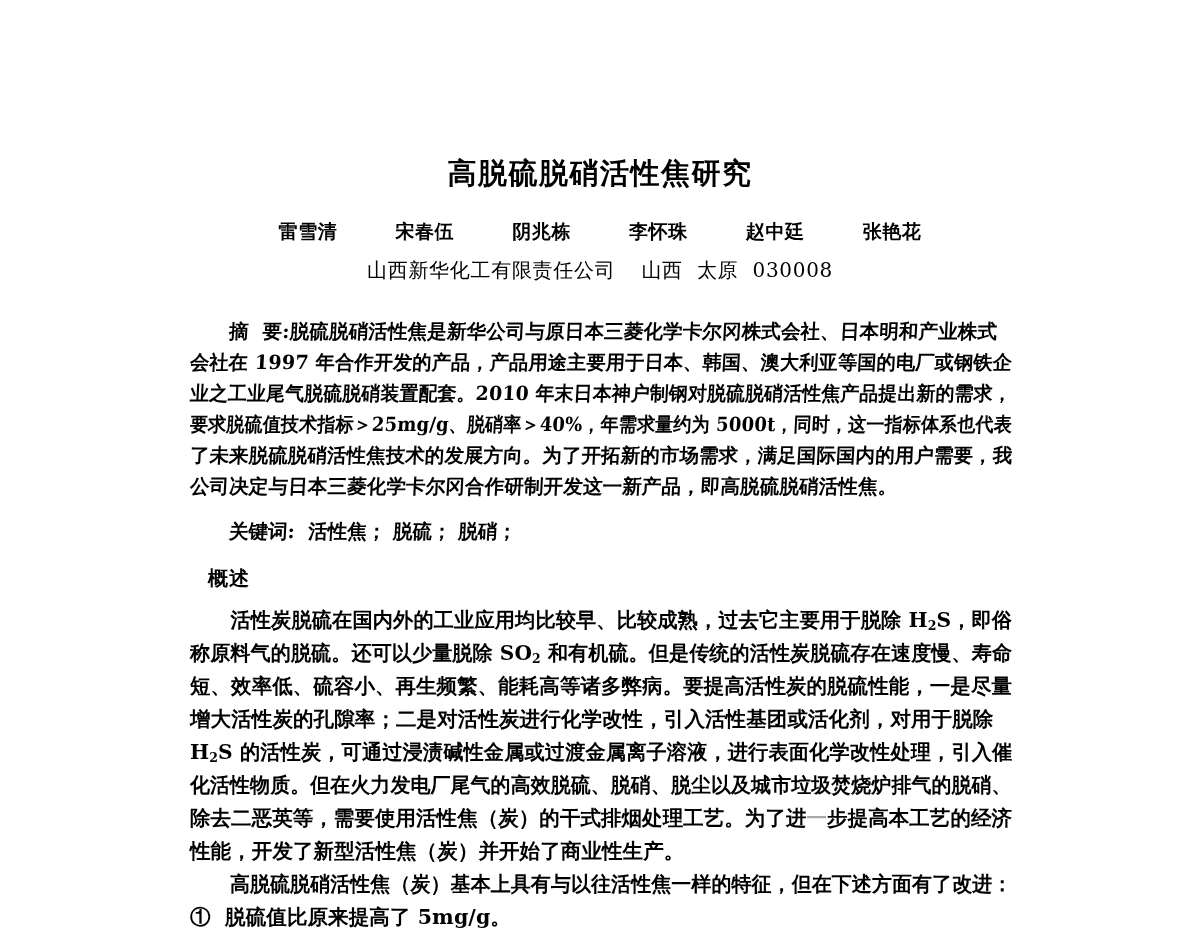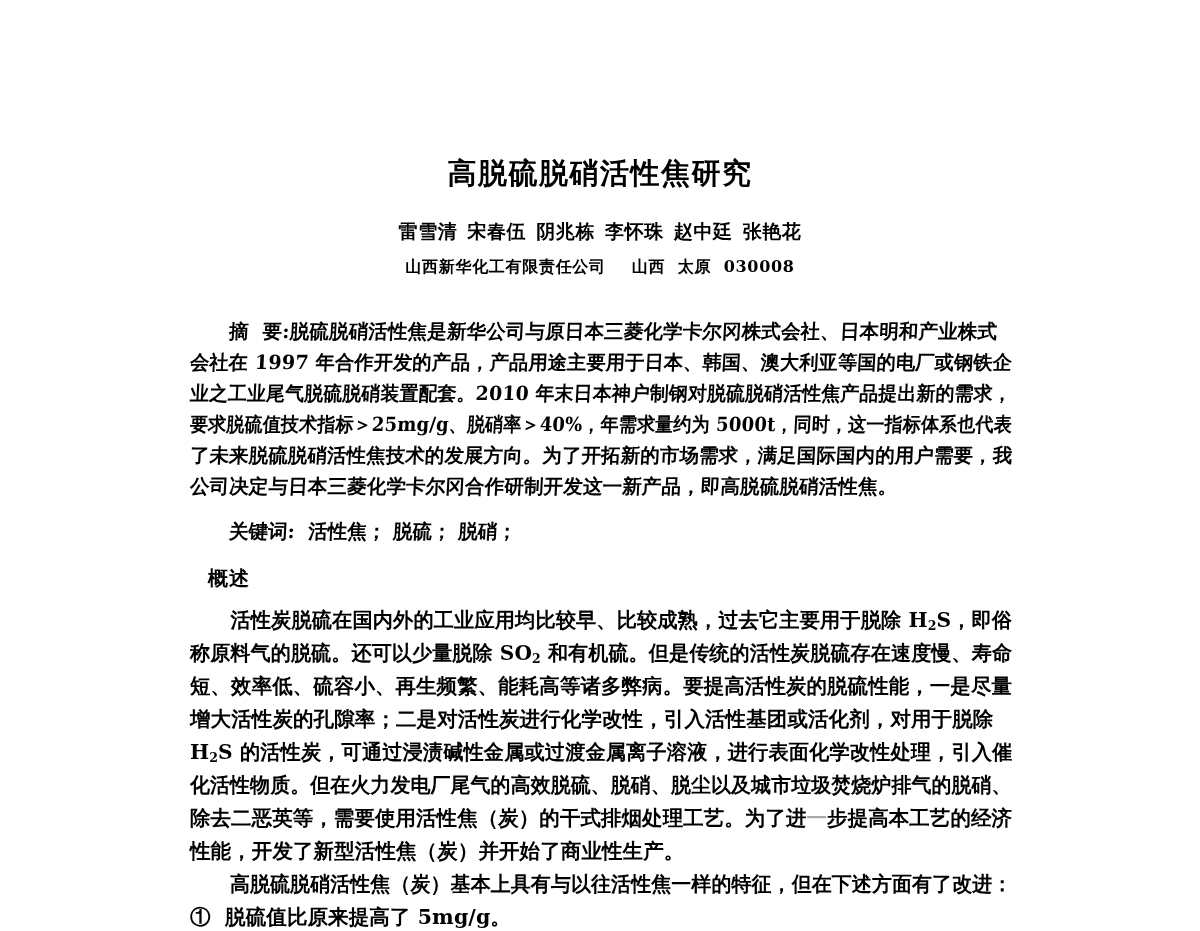--- a/index.html
+++ b/index.html
@@ -56,33 +56,33 @@
     text-align: center;
   }
   .author-line {
     font-family: "DejaVu Serif", "Liberation Serif", serif;
     font-size: 19px;
     font-weight: 600;
     letter-spacing: 0.6px;
     line-height: 1.5;
     white-space: nowrap;
   }
-  .author-name { margin: 0 5px; }
+  .author-name { margin: 0 29px; }
 
   
   #affiliation-block {
     top: 255px;
     left: 0;
     width: 1200px;
     text-align: center;
   }
   .affil-line {
     font-family: "DejaVu Serif", "Liberation Serif", serif;
-    font-size: 16px;
-    font-weight: 700;
+    font-size: 20px;
+    font-weight: 400;
     letter-spacing: 0.7px;
     line-height: 1.5;
     white-space: nowrap;
   }
   .affil-gap { display: inline-block; width: 26px; }
 
   
   #abstract-block { top: 316px; }
   .abs-line {
     font-family: "DejaVu Serif", "Liberation Serif", serif;

